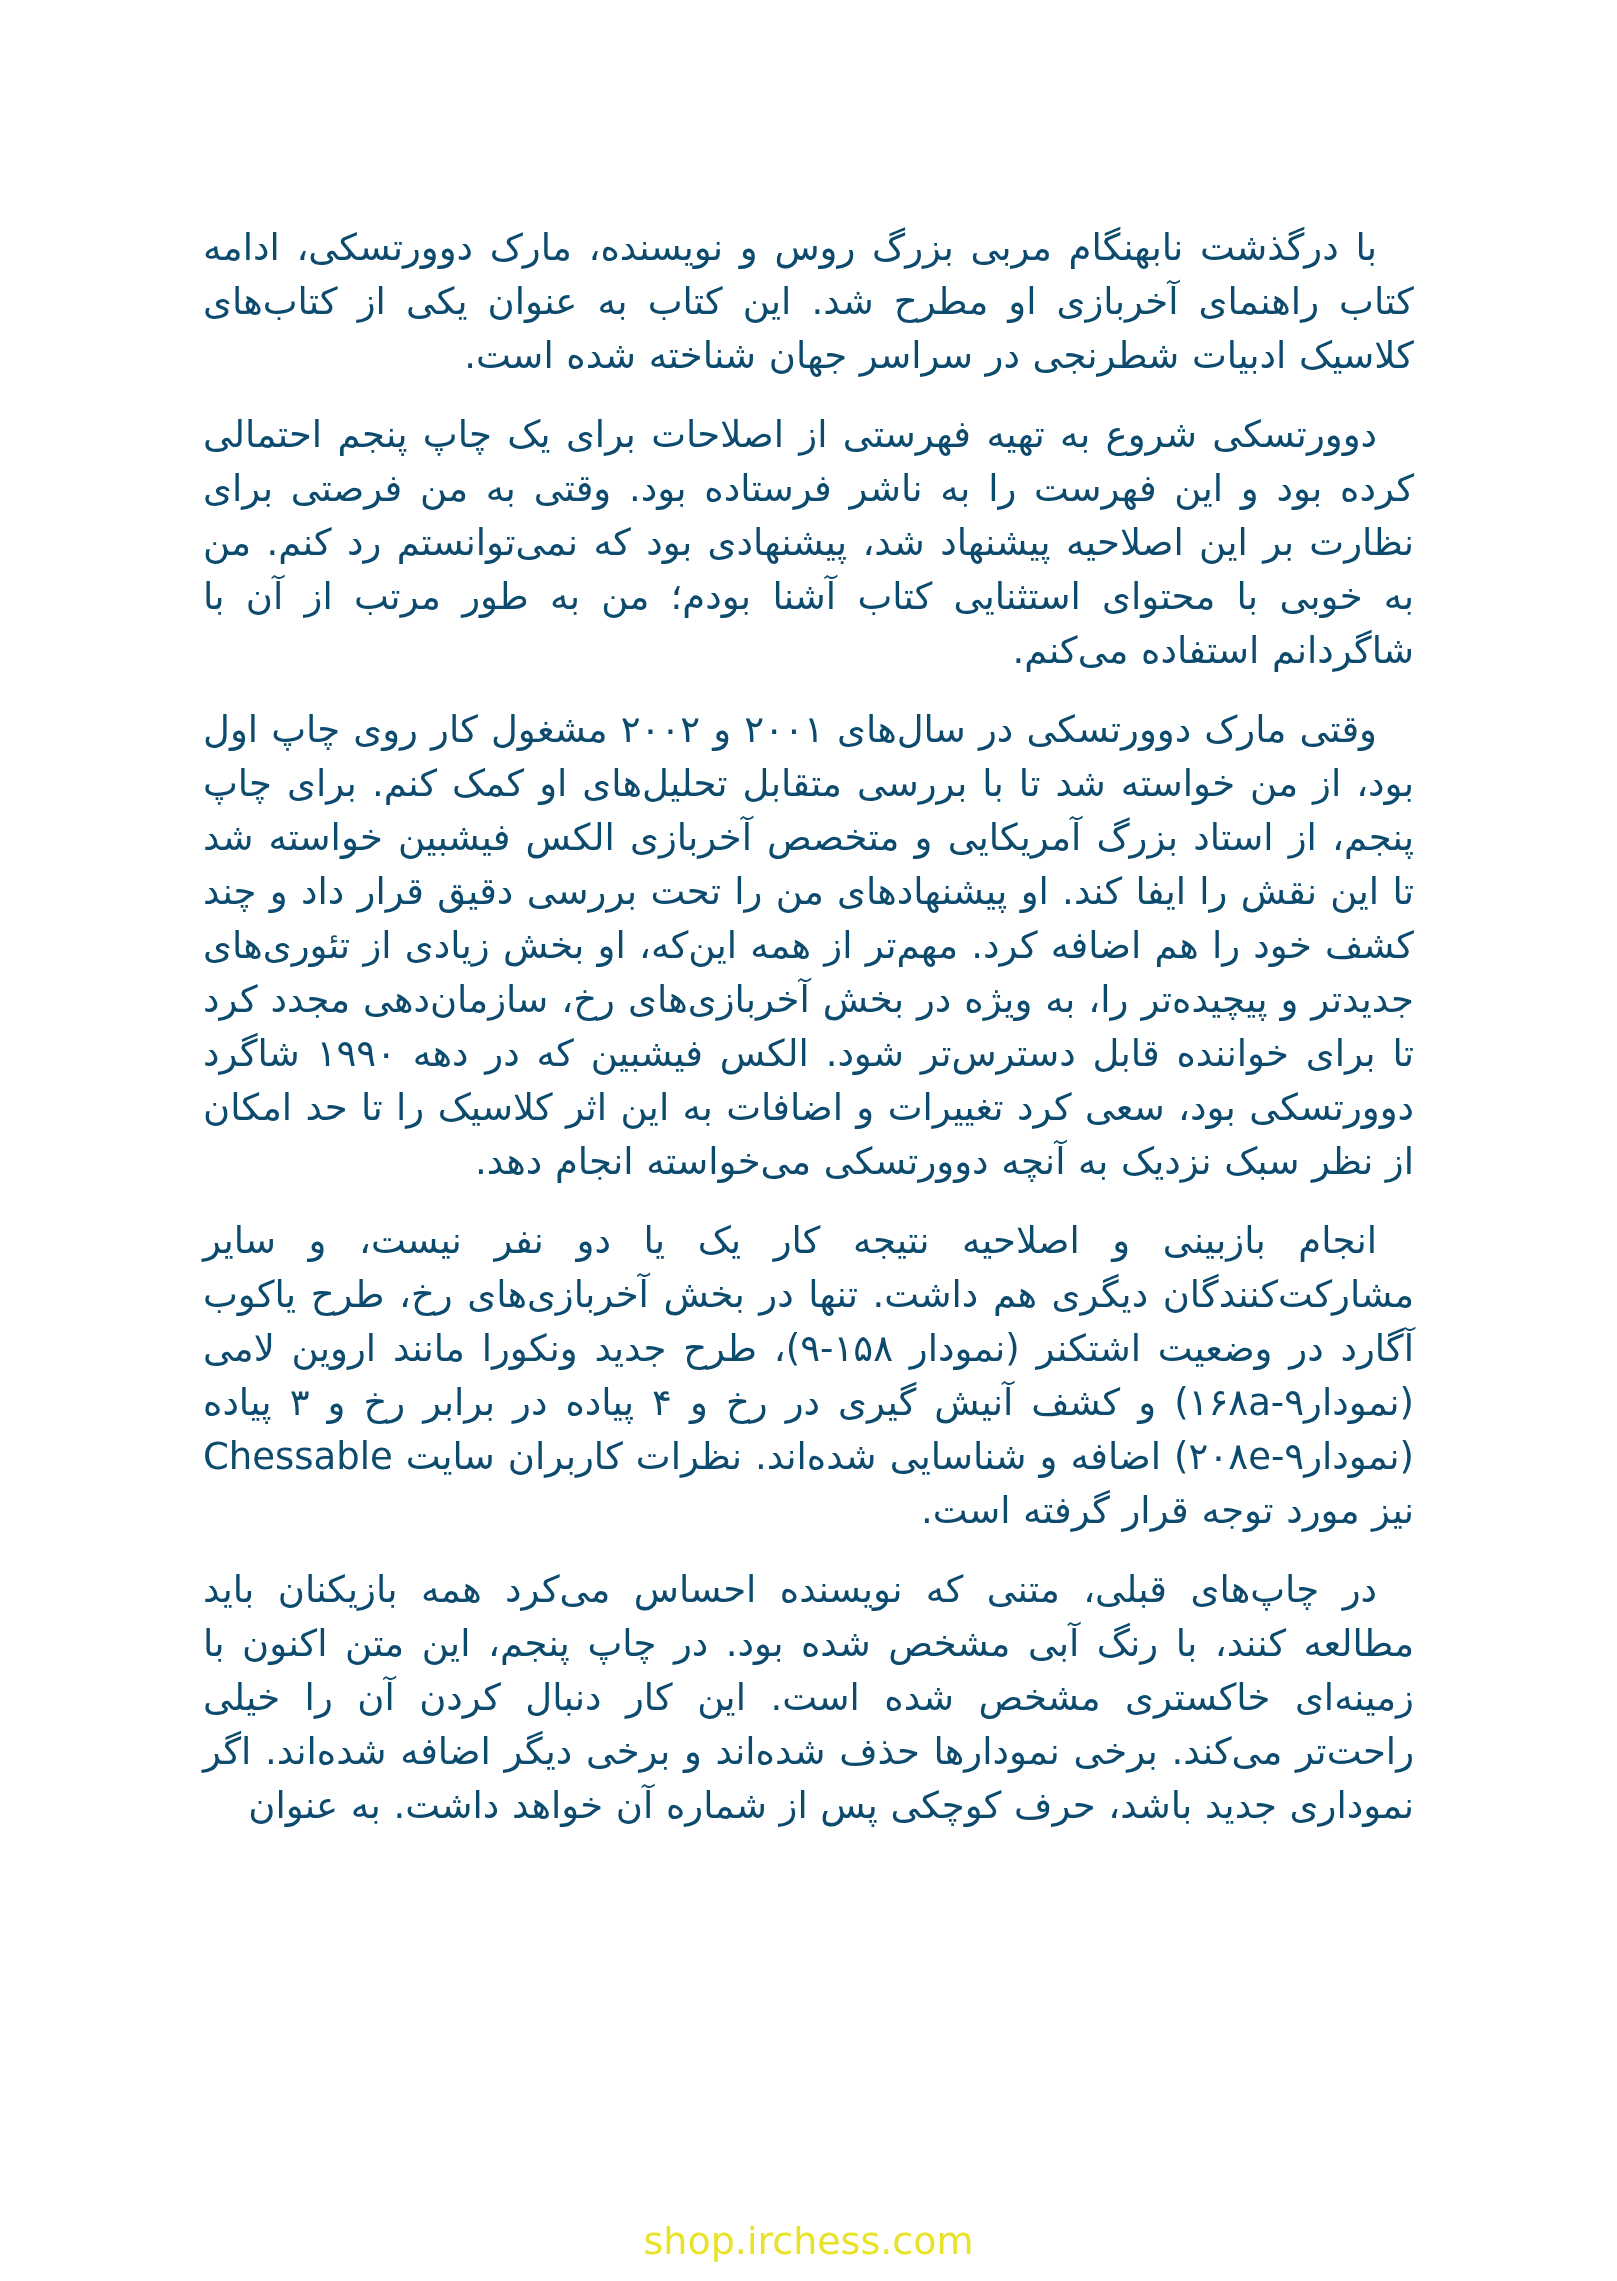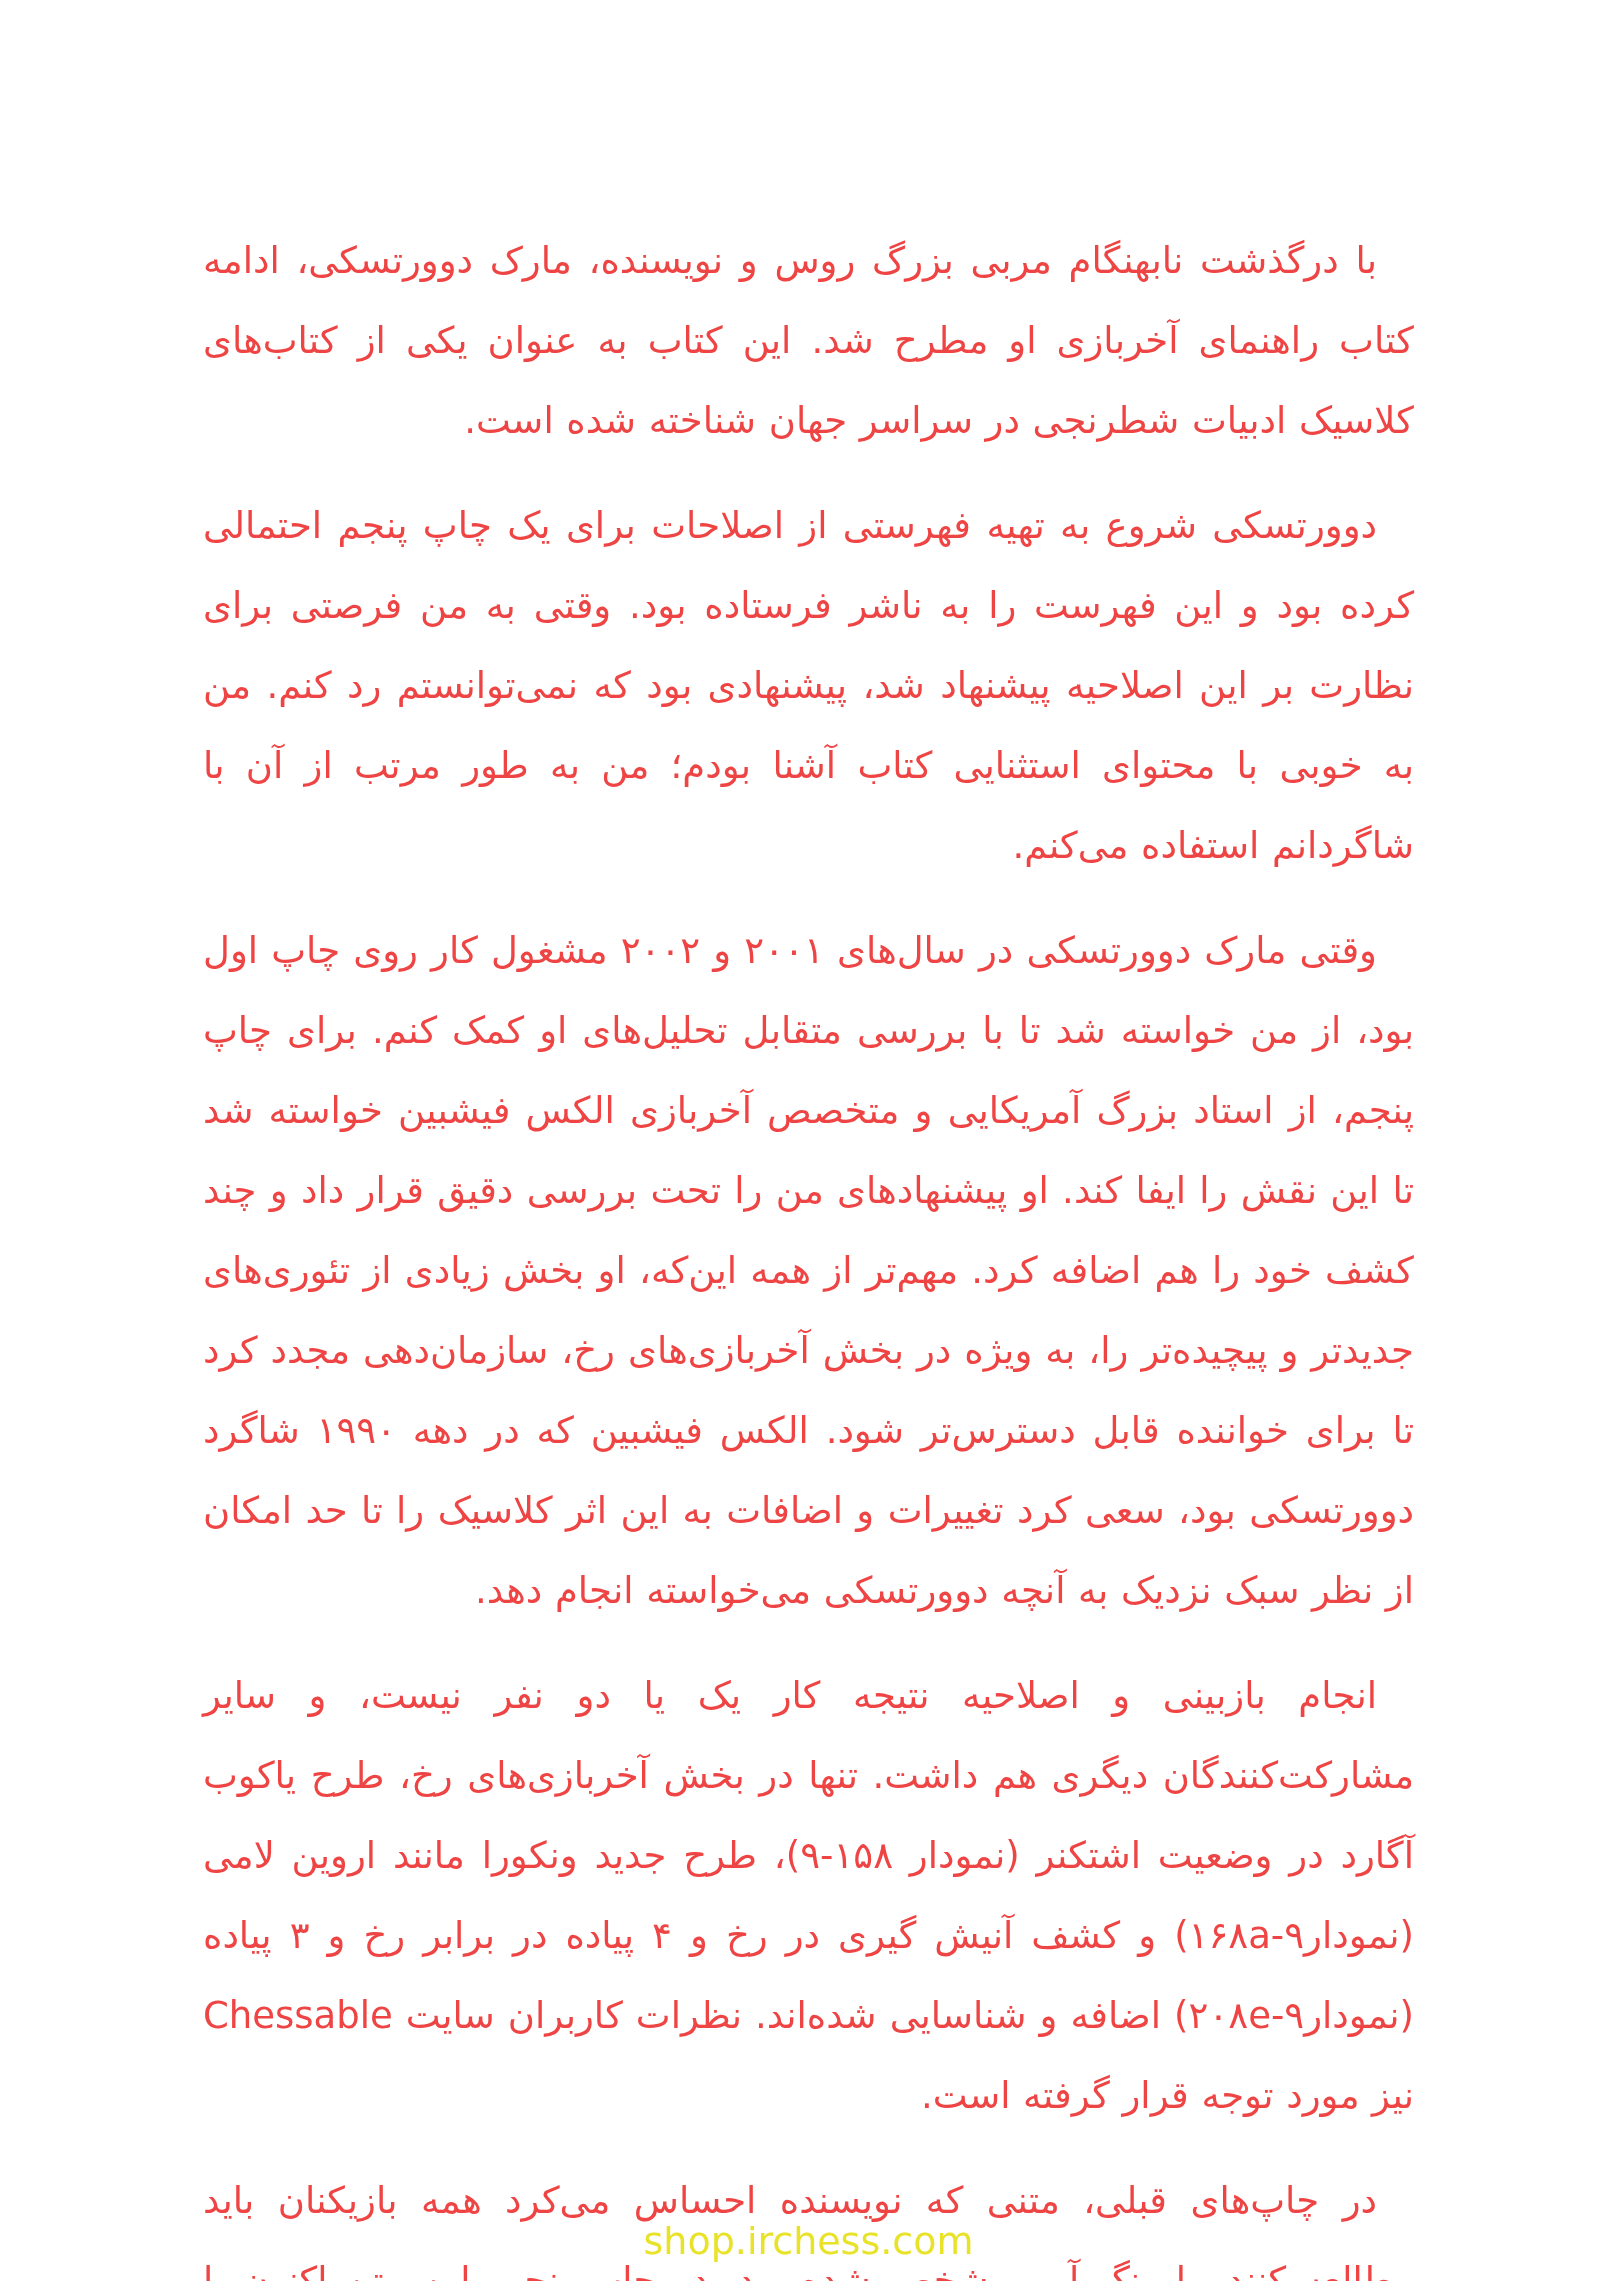--- a/index.html
+++ b/index.html
@@ -34,24 +34,24 @@
     font-weight: bold;
     color: #0a0a0a;
     margin: 0 0 55px 0;
     letter-spacing: 0;
   }
   .paragraphs p {
     direction: rtl;
     unicode-bidi: plaintext;
     text-align: justify;
     font-size: 37px;
-    line-height: 80px;
+    line-height: 54px;
     margin: 0 0 25px 0;
     text-indent: 37px;
-    color: #ef4444;
+    color: #0c4a6e;
     word-spacing: 0.9px;
   }
   .watermark {
     position: absolute;
     left: 0;
     right: 0;
     bottom: 18px;
     text-align: center;
     font-size: 38px;
     font-family: "DejaVu Sans", sans-serif;

